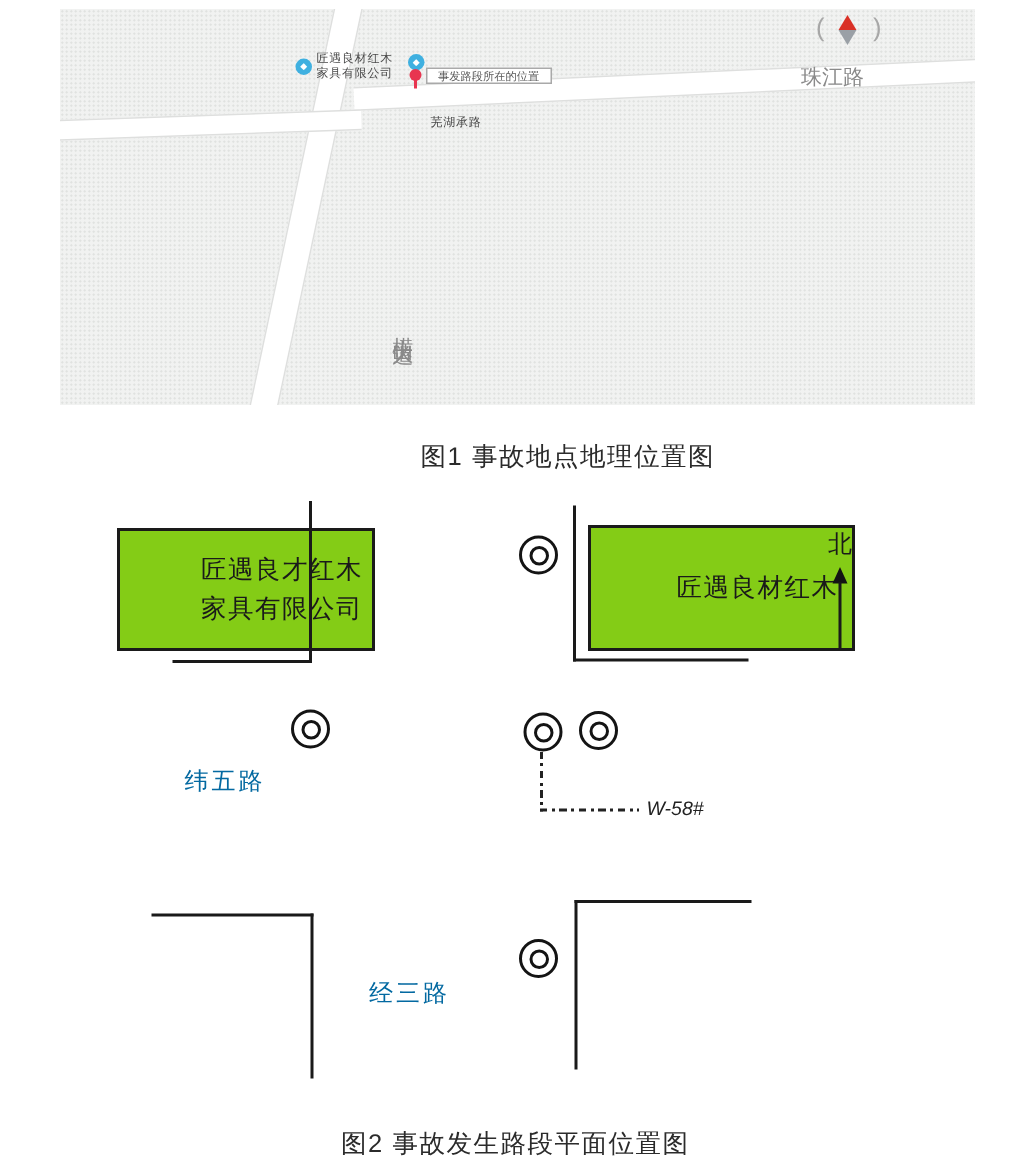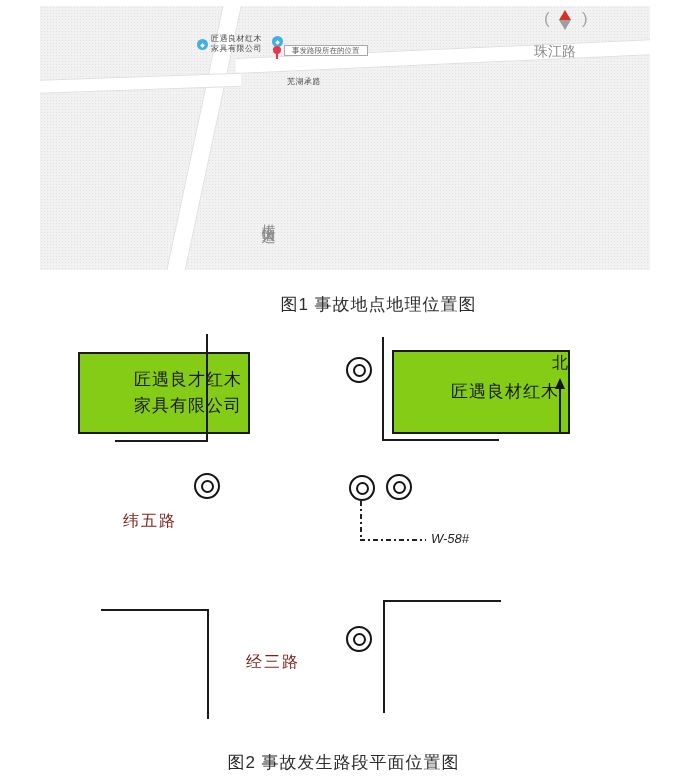--- a/index.html
+++ b/index.html
@@ -63,21 +63,21 @@
   .company-box{
     position:absolute;border:2px solid #1a1a1a;background:#84cc16;
     display:flex;flex-direction:column;align-items:center;justify-content:center;
     font-size:17px;line-height:26px;color:#1a1a1a;letter-spacing:1px;text-align:left;padding-left:48px;
   }
   .dcircle{
     position:absolute;width:22px;height:22px;border:2px solid #141414;border-radius:50%;
     display:flex;align-items:center;justify-content:center;background:#fff;
   }
   .dcircle i{display:block;width:9px;height:9px;border:2px solid #141414;border-radius:50%;}
-  .dia-label{position:absolute;font-size:16px;color:#7f1d1d;letter-spacing:2px;white-space:nowrap;}
+  .dia-label{position:absolute;font-size:16px;color:#0369a1;letter-spacing:2px;white-space:nowrap;}
   .dashdot-v{
     position:absolute;width:2px;
     background:repeating-linear-gradient(to bottom,#222 0 5px,transparent 5px 8px,#222 8px 10px,transparent 10px 13px);
   }
   .dashdot-h{
     position:absolute;height:2px;
     background:repeating-linear-gradient(to right,#222 0 5px,transparent 5px 8px,#222 8px 10px,transparent 10px 13px);
   }
   .well-label{position:absolute;font-size:13px;color:#222;font-style:italic;}
   .north-label{position:absolute;font-size:16px;color:#1a1a1a;}

